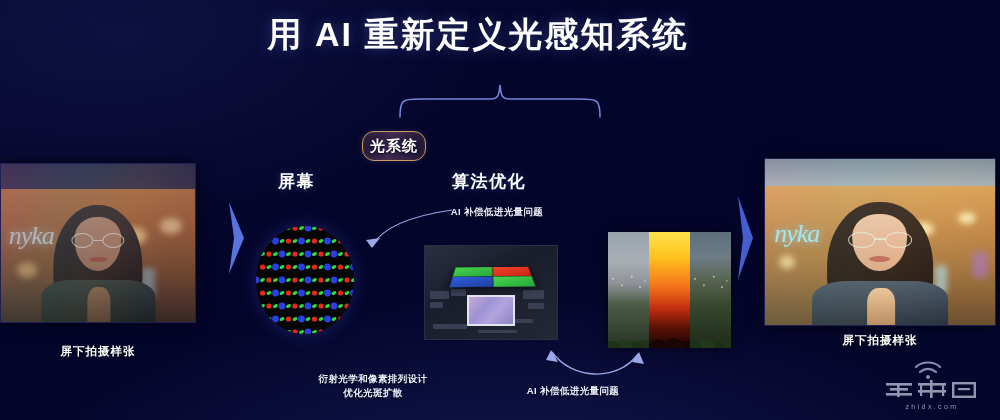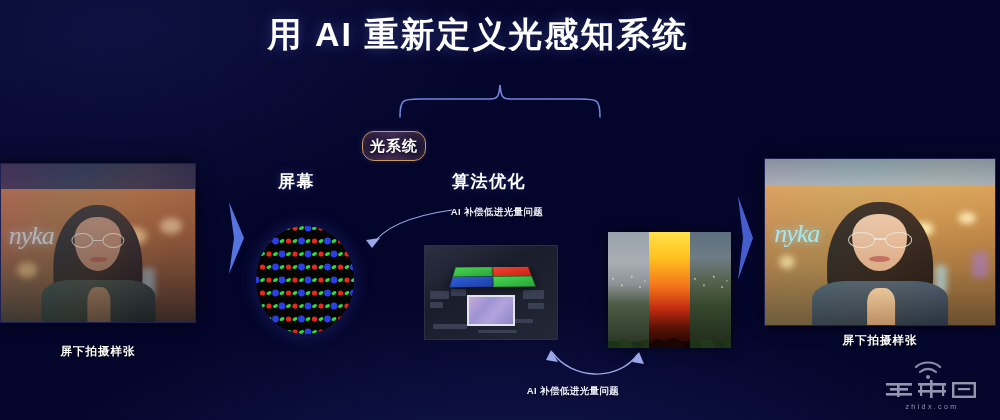--- a/index.html
+++ b/index.html
@@ -547,20 +547,24 @@
     <div class="landscape-hot">
       <div class="trees" style="background:radial-gradient(ellipse 16px 14px at 22% 100%, #180402 60%, transparent 62%),radial-gradient(ellipse 18px 16px at 60% 100%, #1d0503 60%, transparent 62%),radial-gradient(ellipse 14px 12px at 92% 100%, #150402 60%, transparent 62%);"></div>
     </div>
     <div class="landscape-ok">
       <div class="lights"></div>
       <div class="trees"></div>
     </div>
   </div>
 
   <div class="mid-caption" id="cap-ai-low">AI 补偿低进光量问题</div>
+  <div class="mid-caption" id="cap-diffr">
+    <span>衍射光学和像素排列设计</span><br>
+    <span>优化光斑扩散</span>
+  </div>
   <div class="mid-caption" id="cap-ai-multi">AI 补偿低进光量问题</div>
 
   <svg id="arrows" viewBox="0 0 1000 420">
 
     <polygon points="229,202 244,238 229,274 234,238" fill="#5b79e8" opacity="0.95"></polygon>
 
     <polygon points="738,196 753,238 738,280 743,238" fill="#4a63d6" opacity="0.95"></polygon>
 
     <path d="M452 210 C410 216 382 228 372 246" fill="none" stroke="#9aa8e8" stroke-width="1.2"></path>
     <polygon points="372,248 380,238 366,240" fill="#9aa8e8"></polygon>

